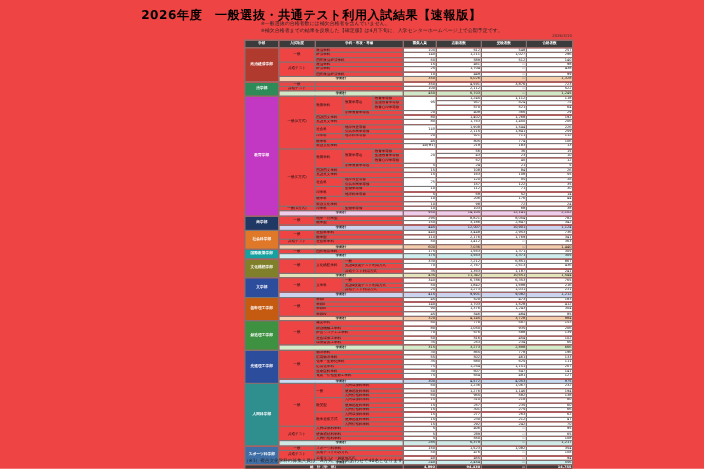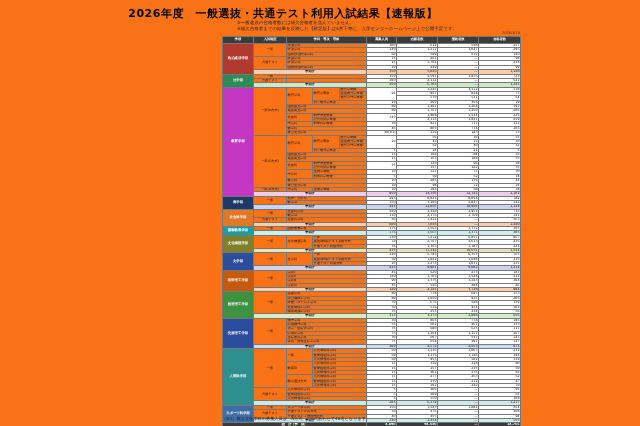--- a/index.html
+++ b/index.html
@@ -1,17 +1,17 @@
 <!DOCTYPE html>
 <html><head>
 <meta charset="utf-8">
 <style>
   html,body{margin:0;padding:0;}
   body{width:640px;height:426px;background:#ffffff;font-family:"DejaVu Sans","Liberation Sans",sans-serif;color:#111;}
-  .page{position:relative;width:640px;height:426px;overflow:hidden;background:#f97316;}
+  .page{position:relative;width:640px;height:426px;overflow:hidden;background:#ef4444;}
   .title{position:absolute;top:6px;left:0;width:566px;text-align:center;font-size:11px;font-weight:bold;letter-spacing:0.5px;color:#000;}
   .notes{position:absolute;top:20px;left:237px;font-size:4.5px;line-height:5.6px;color:#222;}
   .date{position:absolute;top:31px;left:222px;width:298px;text-align:right;font-size:3.5px;color:#333;}
   .tablewrap{position:absolute;top:36px;left:222px;width:298px;}
   table{border-collapse:collapse;table-layout:fixed;width:298px;font-size:3.2px;line-height:1.05;}
   td{border:0.5px solid #777;padding:0 0.6px;height:3.3px;overflow:hidden;white-space:nowrap;vertical-align:middle;}
   .th{background:#3b3b3b;color:#fff;text-align:center;font-weight:bold;font-size:3.2px;height:6px;}
   .fac{color:#fff;font-weight:bold;text-align:center;font-size:3.4px;}
   .sys{text-align:center;}
   .lab{text-align:left;}

